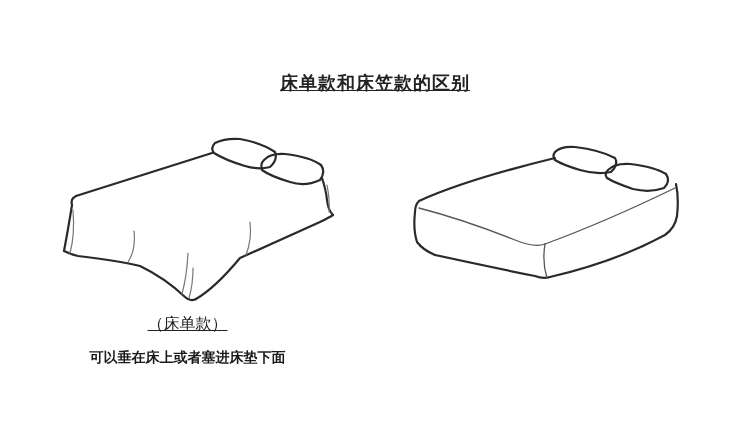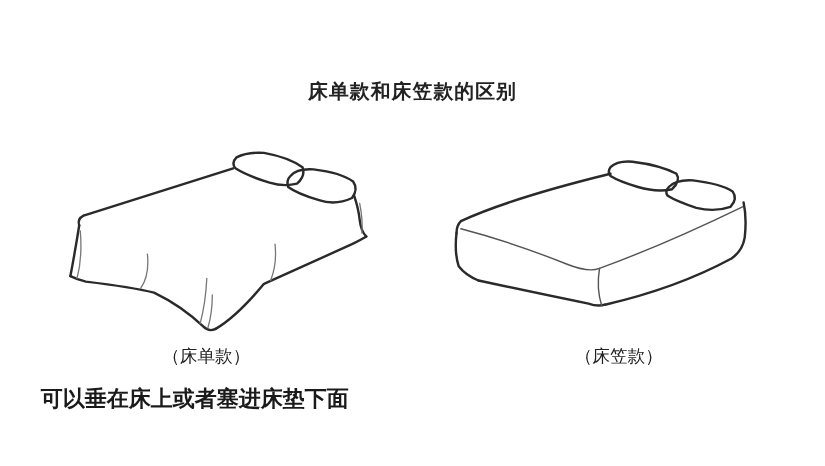--- a/index.html
+++ b/index.html
@@ -1,23 +1,23 @@
 <!DOCTYPE html>
 <html><head>
 <meta charset="utf-8">
 <style>
   html, body { margin: 0; padding: 0; background: #ffffff; }
   body { width: 750px; height: 424px; position: relative; overflow: hidden;
          font-family: "DejaVu Sans", "Liberation Sans", sans-serif; color: #1a1a1a; }
   .title { position: absolute; left: 0; width: 750px; top: 71px; text-align: center;
-           font-size: 18px; font-weight: bold; letter-spacing: 1px; color: #222; }
+           font-size: 18px; font-weight: bold; letter-spacing: 1px; color: #222; text-decoration: underline; }
   .panel { position: absolute; top: 0; height: 424px; }
   .panel svg { position: absolute; top: 0; left: 0; }
-  .label { position: absolute; text-align: center; font-size: 16px; color: #222; }
-  .desc { position: absolute; font-size: 20px; font-weight: bold; color: #1a1a1a; padding-left: 37px; }
+  .label { position: absolute; text-align: center; font-size: 16px; color: #222; text-decoration: underline; }
+  .desc { position: absolute; text-align: center; font-size: 14px; font-weight: bold; color: #1a1a1a; }
 </style>
 </head>
 <body>
 
 <div class="title">床单款和床笠款的区别</div>
 
 <div class="panel" style="left:0;width:375px;">
   <svg width="375" height="424" viewBox="0 0 375 424">
     <g fill="none" stroke="#2a2a2a" stroke-width="2.2" stroke-linecap="round" stroke-linejoin="round">
 
@@ -66,14 +66,13 @@
     </g>
     <g fill="none" stroke="#555" stroke-width="1.3" stroke-linecap="round">
 
       <path d="M44 208 Q90 220 140 240 Q160 248 170 244"></path>
 
       <path d="M170 244 Q230 222 300 188"></path>
 
       <path d="M170 244 Q167 262 172 278"></path>
     </g>
   </svg>
-  <div class="label" style="left:0;width:375px;top:314px;">（床笠款）</div>
 </div>
 
 </body></html>

